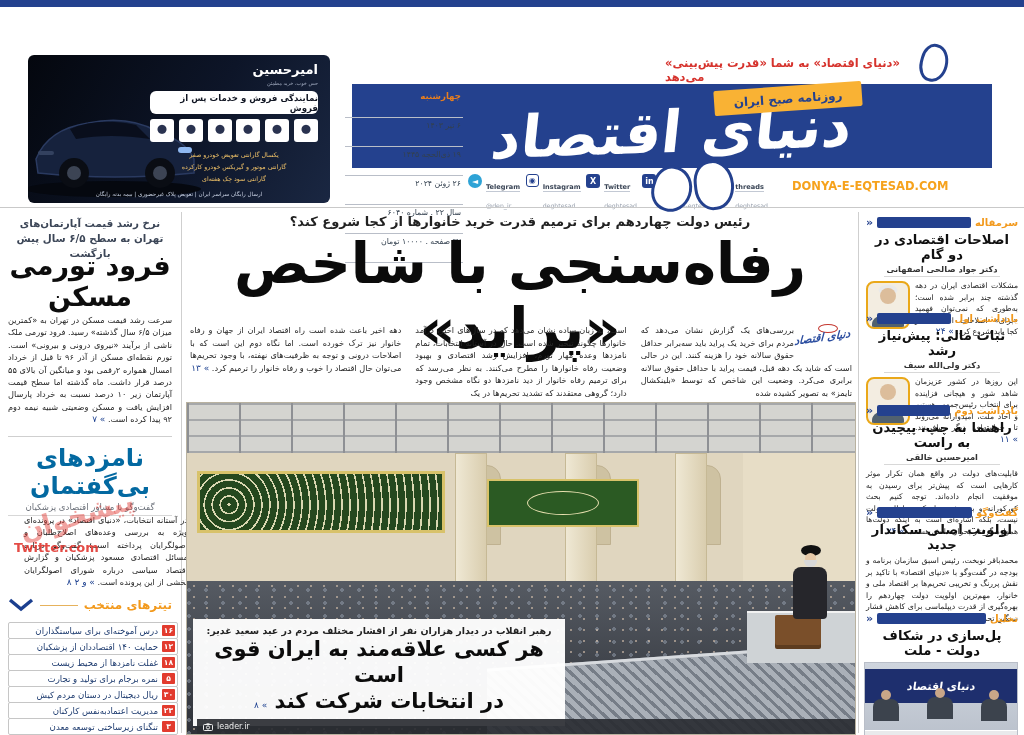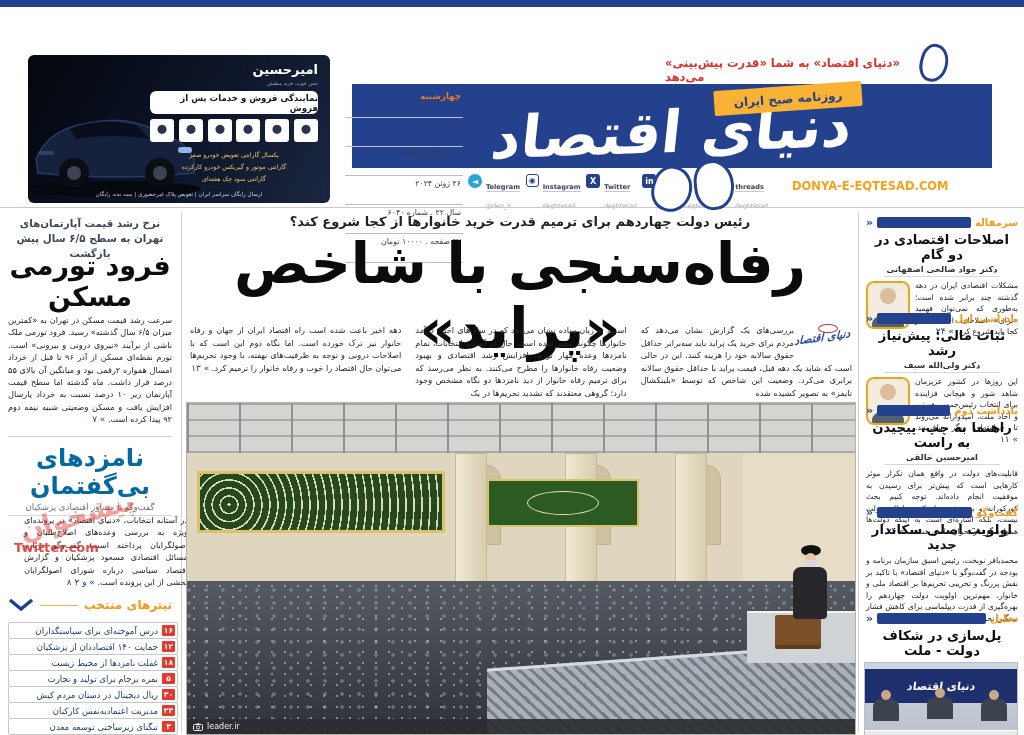--- a/index.html
+++ b/index.html
@@ -98,21 +98,21 @@
   .beard{left:17px;top:15px;width:13px;height:7px;background:#d8d8d8;border-radius:0 0 6px 6px}
   .robe{left:6px;top:22px;width:34px;height:52px;background:#26262b;border-radius:8px 8px 4px 4px}
   .desk{left:588px;top:212px;width:46px;height:30px;background:#7a4f2a;border-radius:2px;box-shadow:0 4px 0 #5d3c1f}
   .front{left:300px;top:240px;width:368px;height:95px;transform:skewY(-4deg);transform-origin:right top;
          background:repeating-linear-gradient(45deg,#767d87 0 3px,#aab0b8 3px 8px),
                     repeating-linear-gradient(-45deg,rgba(40,44,52,.45) 0 2px,transparent 2px 7px),#9aa0a8;
          border-top:3px solid #d7dade}
   .cap{left:6px;top:216px;width:372px;background:rgba(255,255,255,.96);padding:6px 10px 8px;box-sizing:border-box}
   .cap .ck{font-size:9.5px;font-weight:bold;color:#222;text-align:center}
   .cap .c1,.cap .c2{font-size:21px;font-weight:bold;color:#0c0c0c;text-align:center;line-height:26px}
-  .credit{left:0;bottom:0;width:668px;height:15px;background:rgba(42,44,50,.92);display:flex;align-items:center;
+  .credit{left:10px;bottom:0;width:668px;height:15px;background:rgba(42,44,50,.92);display:flex;align-items:center;
           gap:4px;padding:0 6px;box-sizing:border-box;direction:ltr}
   .credit span{color:#eee;font-size:8px}
   
   .sechead{display:flex;align-items:center;gap:4px}
   .sechead .lbl{color:#f2991c;font-weight:bold;font-size:10px;white-space:nowrap}
   .sechead .bar{flex:1;height:11px;background:#24418e;border-radius:2px}
   .sechead .g{color:#24418e;font-weight:bold;font-size:11px}
   .sec{left:866px;width:152px}
   .sectitle{font-size:13.2px;font-weight:bold;text-align:center;color:#101010;margin-top:3px}
   .author{font-size:8.4px;font-weight:bold;color:#333;text-align:center;border-bottom:1px solid #d8d8d8;
@@ -306,20 +306,28 @@
   <div class="abs crowd"></div>
   <div class="abs front"></div>
   <div class="abs leader-plat"></div>
   <div class="abs desk"></div>
   <div class="abs leader">
     <i class="abs turban"></i>
       <i class="abs face"></i>
       <i class="abs beard"></i>
       <i class="abs robe"></i>
   </div>
+  <div class="abs cap">
+    <div class="ck">رهبر انقلاب در دیدار هزاران نفر از اقشار مختلف مردم در عید سعید غدیر:</div>
+    <div class="c1">هر کسی علاقه‌مند به ایران قوی است</div>
+    <div class="c2">
+      <span>در انتخابات شرکت کند</span>
+      <span class="pref">۸ «</span>
+    </div>
+  </div>
   <div class="abs credit">
     <svg width="10" height="8" viewBox="0 0 10 8">
       <rect x="0.5" y="1.5" width="9" height="6" rx="1" fill="none" stroke="#eee"></rect>
       <circle cx="5" cy="4.5" r="1.6" fill="none" stroke="#eee"></circle>
       <rect x="3.5" y="0.3" width="3" height="1.4" fill="#eee"></rect>
     </svg>
     <span>leader.ir</span>
   </div>
 </div>
 

